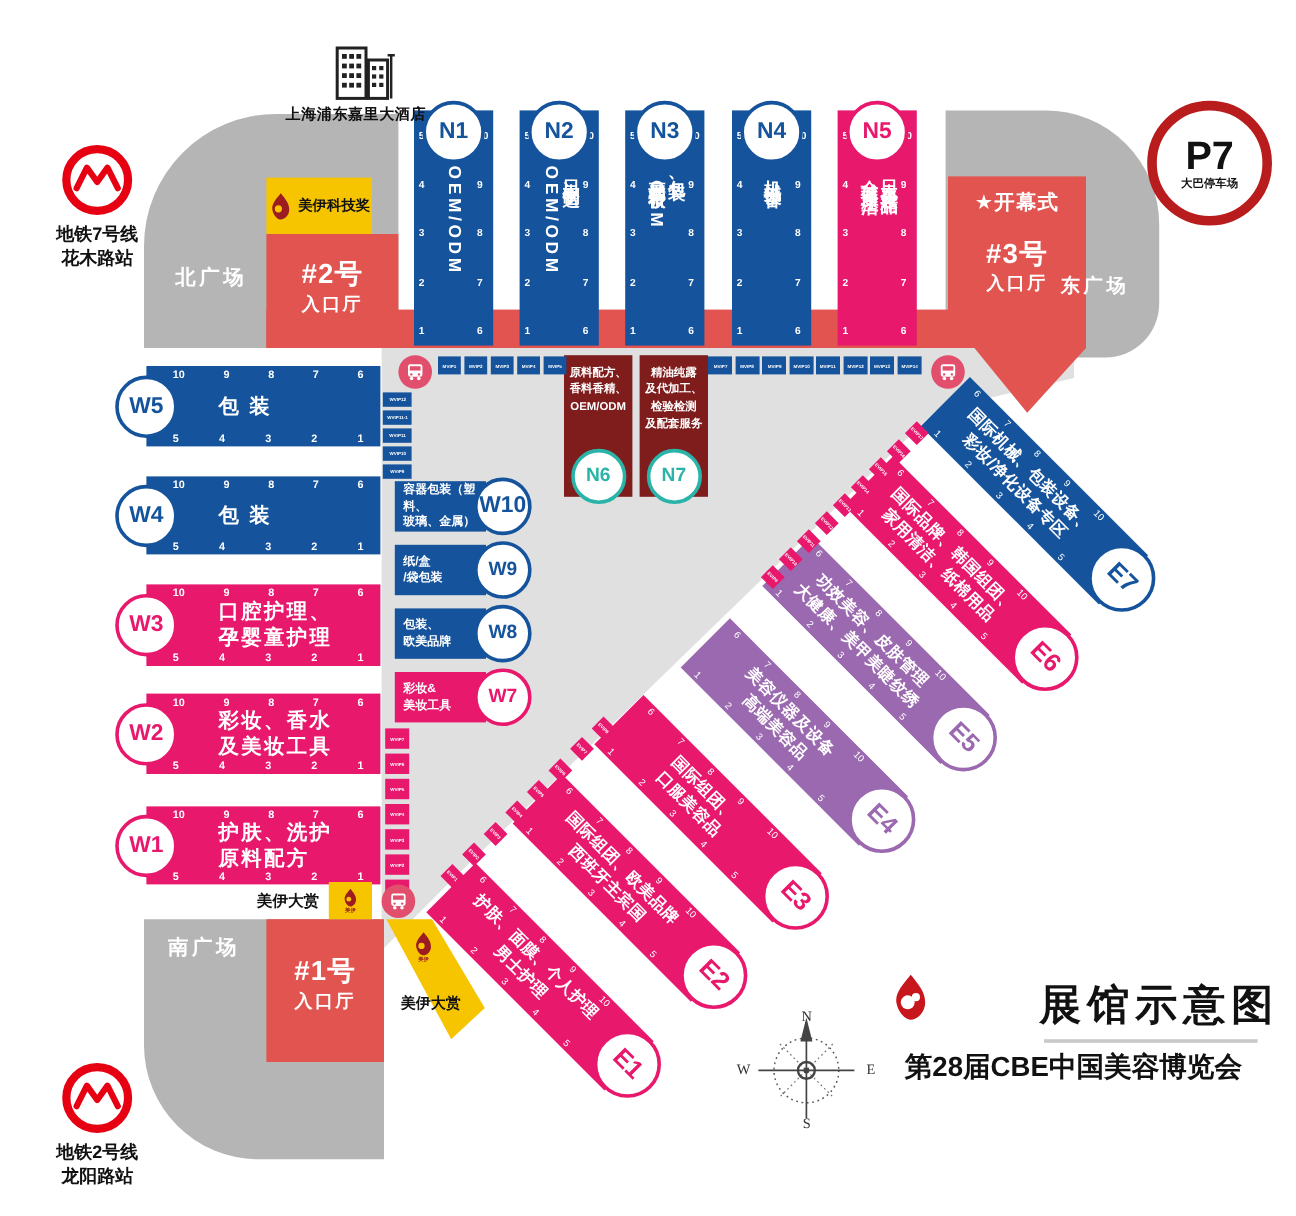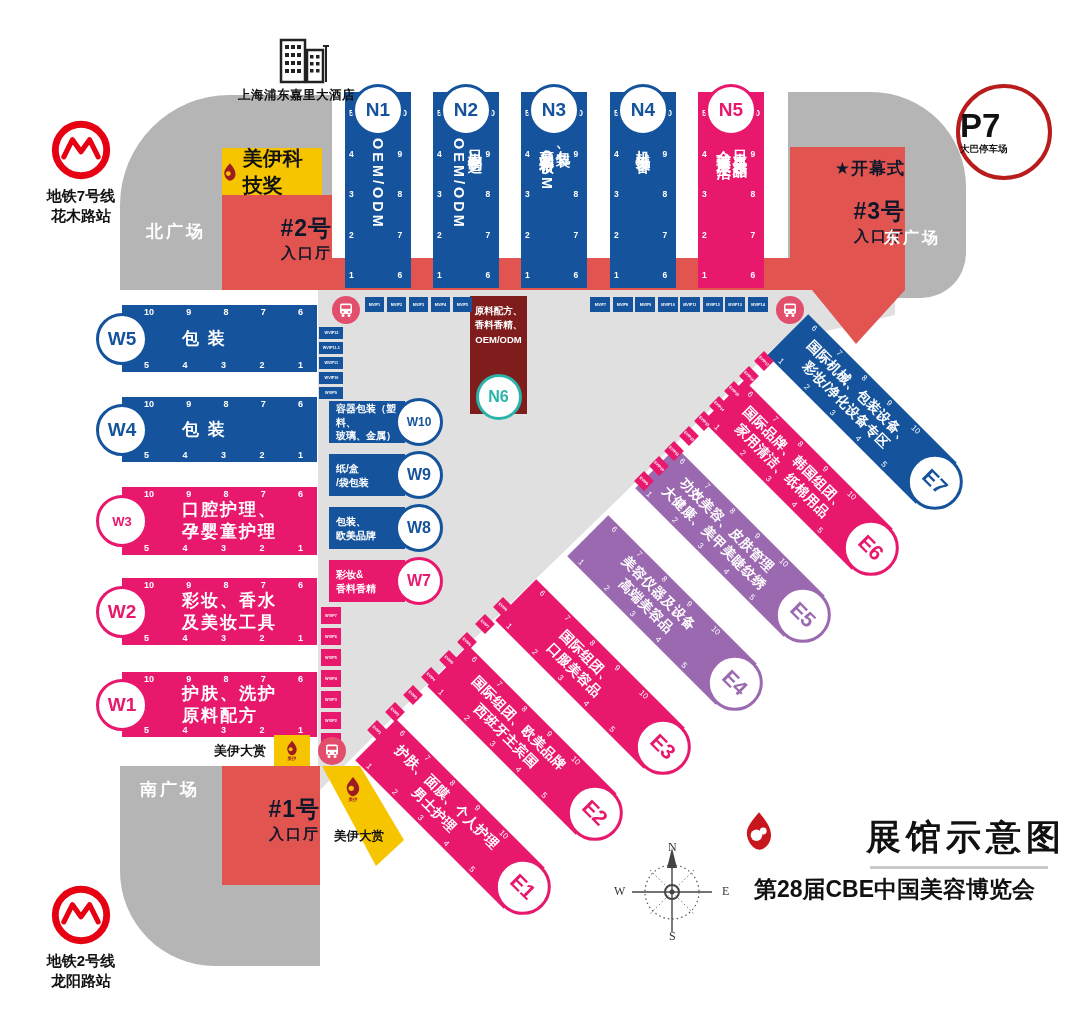--- a/index.html
+++ b/index.html
@@ -3,36 +3,36 @@
 <meta charset="utf-8">
 <style>
   html,body{margin:0;padding:0;background:#fff;}
   .stage{position:relative;width:1080px;height:1013px;background:#fff;overflow:hidden;
          font-family:"Liberation Sans","DejaVu Sans",sans-serif;}
   .abs{position:absolute;}
   svg.bg{position:absolute;left:0;top:0;z-index:0;}
   .gray-band{position:absolute;background:#b5b5b5;z-index:0;}
   .plaza{position:absolute;color:#fff;font-size:17px;font-weight:700;letter-spacing:3px;z-index:2;}
   .corridor-red{position:absolute;left:222px;top:258px;width:683px;height:32px;background:#e25450;z-index:1;}
-  .hall-red{position:absolute;background:#e25450;color:#0f172a;text-align:right;z-index:2;}
+  .hall-red{position:absolute;background:#e25450;color:#ffffff;text-align:center;z-index:2;}
   .eno{font-size:23px;font-weight:800;letter-spacing:1px;}
   .ehl{font-size:15px;font-weight:700;letter-spacing:2px;}
   .open-line{font-size:17px;font-weight:800;letter-spacing:1px;margin-top:10px;}
-  .award-tech{position:absolute;left:222px;top:148px;width:100px;height:47px;background:#f6c500;z-index:3;
-              display:flex;align-items:center;justify-content:center;gap:5px;color:#111;font-size:20px;font-weight:800;}
+  .award-tech{position:absolute;left:222px;top:148px;width:88px;height:47px;background:#f6c500;z-index:3;
+              display:flex;align-items:center;justify-content:center;gap:5px;color:#111;font-size:12px;font-weight:800;}
   .award-row-label{position:absolute;left:214px;top:742px;width:60px;font-size:13px;font-weight:800;color:#111;z-index:3;}
   .award-sq{position:absolute;left:274px;top:735px;width:36px;height:31px;background:#f6c500;z-index:3;
             display:flex;flex-direction:column;align-items:center;justify-content:center;}
   .award-diag-logo{position:absolute;left:338px;top:776px;width:30px;z-index:3;display:flex;flex-direction:column;align-items:center;}
   .award-diag-label{position:absolute;left:334px;top:828px;font-size:12.5px;font-weight:800;color:#111;z-index:3;}
   .brand-tiny{font-size:9px;transform:scale(.5);color:#9d1c22;font-weight:700;line-height:.6;}
 
   
-  .pcircle{position:absolute;background:#fff;border:4px solid #b91c1c;border-radius:50%;z-index:3;
-           display:flex;flex-direction:column;justify-content:center;color:#111;}
+  .pcircle{position:absolute;background:#fff;border:8px solid #b91c1c;border-radius:50%;z-index:3;
+           display:flex;flex-direction:column;align-items:center;justify-content:center;color:#111;}
   .pcode{font-weight:900;font-size:33px;line-height:1;}
   .plabel{font-size:9.5px;font-weight:700;margin-top:1px;}
   .pickup-label{font-size:10.5px;font-weight:700;margin-top:2px;}
 
   
   .station{position:absolute;z-index:3;display:flex;flex-direction:column;align-items:center;justify-content:space-between;}
   .station-name{font-size:15px;font-weight:800;color:#111;text-align:center;line-height:1.35;margin-top:6px;}
   .hotel{position:absolute;left:238px;top:36px;z-index:3;display:flex;flex-direction:column;align-items:center;}
   .hotel-name{font-size:12.5px;font-weight:700;color:#111;margin-top:3px;letter-spacing:.5px;}
 
@@ -389,21 +389,21 @@
         <span>5</span>
         <span>4</span>
         <span>3</span>
         <span>2</span>
         <span>1</span>
       </div>
       <div class="wlabel" style="">
         <div>口腔护理、</div>
         <div>孕婴童护理</div>
       </div>
-      <div class="cbadge" style="left: -26px; top: 50%; margin-top: -26px; width: 52px; height: 52px; border: 3px solid rgb(232, 24, 109); color: rgb(232, 24, 109); font-size: 13px;">W3</div>
+      <div class="cbadge" style="left: -26px; top: 50%; margin-top: -26px; width: 52px; height: 52px; border: 3px solid rgb(232, 24, 109); color: rgb(232, 24, 109); font-size: 19px;">W3</div>
     </div>
     <div class="wbar" style="top: 578px; height: 67px; background: rgb(232, 24, 109);">
       <div class="grow" style="top: 2px;">
         <span>10</span>
         <span>9</span>
         <span>8</span>
         <span>7</span>
         <span>6</span>
       </div>
       <div class="grow" style="bottom: 2px;">
@@ -438,50 +438,59 @@
         <div>护肤、洗护</div>
         <div>原料配方</div>
       </div>
       <div class="cbadge" style="left: -26px; top: 50%; margin-top: -26px; width: 52px; height: 52px; border: 3px solid rgb(232, 24, 109); color: rgb(232, 24, 109); font-size: 19px;">W1</div>
     </div>
     <div class="wbox" style="top: 401px; background: rgb(21, 84, 156);">
       <div class="wbox-label" style="">
         <div>容器包装（塑料、</div>
         <div>玻璃、金属）</div>
       </div>
-      <div class="cbadge" style="left: 66px; top: 50%; margin-top: -24px; width: 48px; height: 48px; border: 3px solid rgb(21, 84, 156); color: rgb(21, 84, 156); font-size: 12px;">W10</div>
+      <div class="cbadge" style="left: 66px; top: 50%; margin-top: -24px; width: 48px; height: 48px; border: 3px solid rgb(21, 84, 156); color: rgb(21, 84, 156); font-size: 19px;">W10</div>
     </div>
     <div class="wbox" style="top: 454px; background: rgb(21, 84, 156);">
       <div class="wbox-label" style="">
         <div>纸/盒</div>
         <div>/袋包装</div>
       </div>
       <div class="cbadge" style="left: 66px; top: 50%; margin-top: -24px; width: 48px; height: 48px; border: 3px solid rgb(21, 84, 156); color: rgb(21, 84, 156); font-size: 16px;">W9</div>
     </div>
     <div class="wbox" style="top: 507px; background: rgb(21, 84, 156);">
       <div class="wbox-label" style="">
         <div>包装、</div>
         <div>欧美品牌</div>
       </div>
       <div class="cbadge" style="left: 66px; top: 50%; margin-top: -24px; width: 48px; height: 48px; border: 3px solid rgb(21, 84, 156); color: rgb(21, 84, 156); font-size: 16px;">W8</div>
     </div>
     <div class="wbox" style="top: 560px; background: rgb(232, 24, 109);">
       <div class="wbox-label" style="">
         <div>彩妆&amp;</div>
-        <div>香料香精</div>
+        <div>美妆工具</div>
       </div>
       <div class="cbadge" style="left: 66px; top: 50%; margin-top: -24px; width: 48px; height: 48px; border: 3px solid rgb(232, 24, 109); color: rgb(232, 24, 109); font-size: 16px;">W7</div>
     </div>
     <div class="svc" style="left: 470px; top: 296px; width: 57px; height: 118px;">
       <div class="svc-label" style="">
         <div>原料配方、</div>
         <div>香料香精、</div>
         <div>OEM/ODM</div>
       </div>
       <div class="cbadge" style="bottom: -6px; left: 50%; margin-left: -23px; width: 46px; height: 46px; border: 3px solid rgb(42, 180, 169); color: rgb(42, 180, 169); font-size: 16px;">N6</div>
+    </div>
+    <div class="svc" style="left: 533px; top: 296px; width: 57px; height: 118px;">
+      <div class="svc-label" style="">
+        <div>精油纯露</div>
+        <div>及代加工、</div>
+        <div>检验检测</div>
+        <div>及配套服务</div>
+      </div>
+      <div class="cbadge" style="bottom: -6px; left: 50%; margin-left: -23px; width: 46px; height: 46px; border: 3px solid rgb(42, 180, 169); color: rgb(42, 180, 169); font-size: 16px;">N7</div>
     </div>
     <div class="ebar" style="left: 345px; top: 785px; width: 210px; height: 58px; background: rgb(232, 24, 109); transform: rotate(45deg);">
       <div class="egr t" style="">
         <span>6</span>
         <span>7</span>
         <span>8</span>
         <span>9</span>
         <span>10</span>
       </div>
       <div class="egr b" style="">

